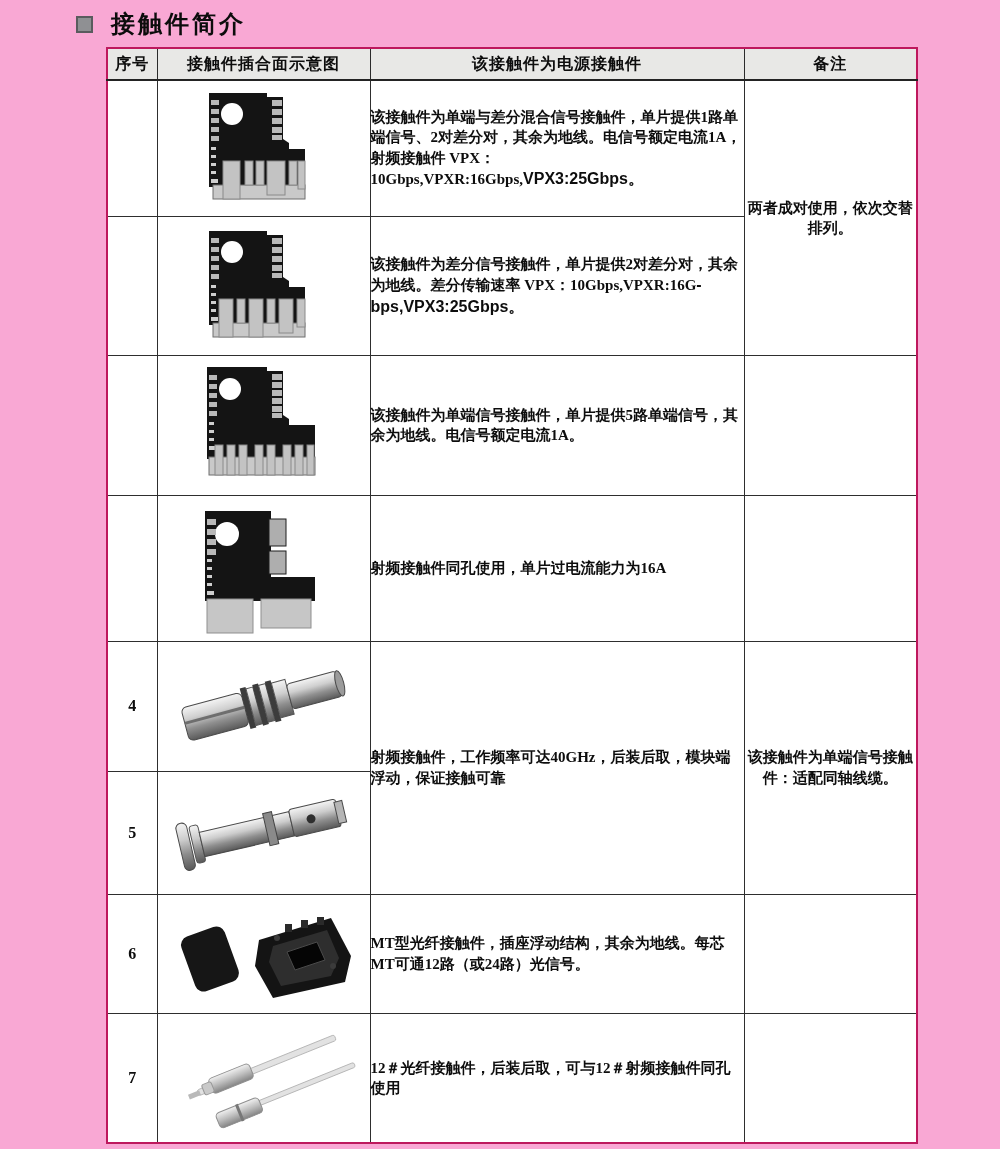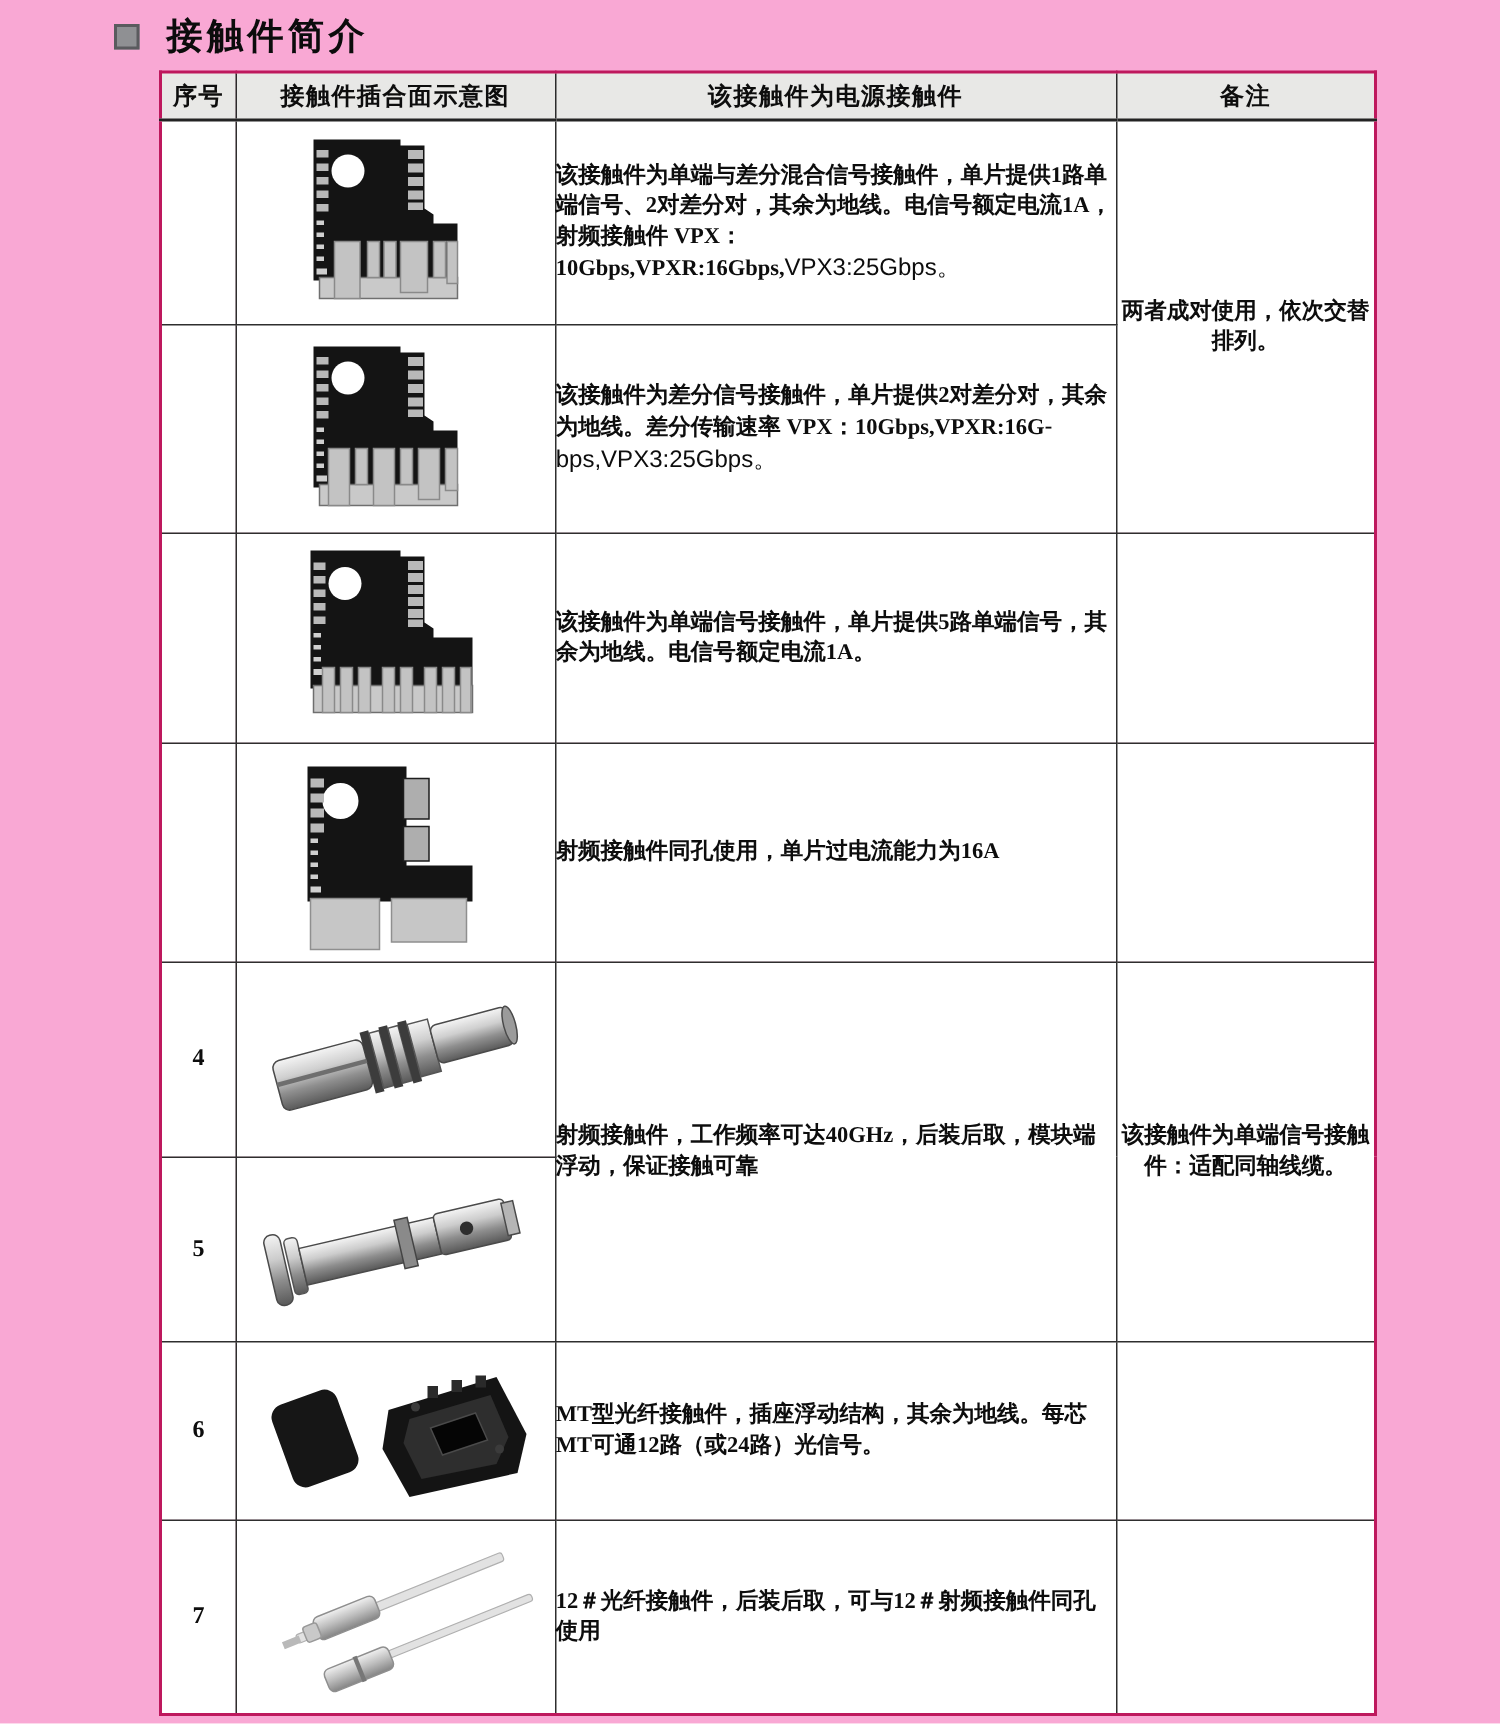--- a/index.html
+++ b/index.html
@@ -53,21 +53,21 @@
     font-size:15px;line-height:1.35;font-weight:700;
     text-align:left;color:#0d0d0d;
   }
   td.rmk{
     padding:6px 10px;
     font-size:15px;line-height:1.35;font-weight:700;
     text-align:center;color:#0d0d0d;
   }
   .lat{
     font-family:"Liberation Sans", sans-serif;
-    font-weight:400;font-size:16px;letter-spacing:0;
+    font-weight:700;font-size:16px;letter-spacing:0;
   }
   .bold-cn{font-weight:800;}
 </style>
 </head>
 <body>
 
 <div class="page">
 
   <div class="title-row">
     <div class="title-bullet"></div>

